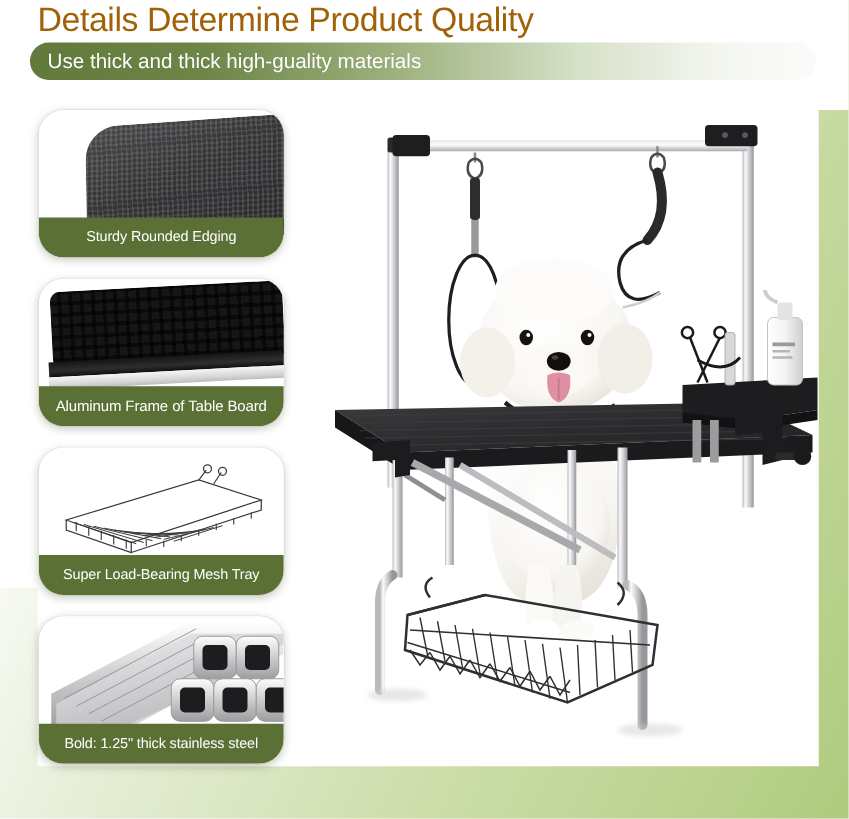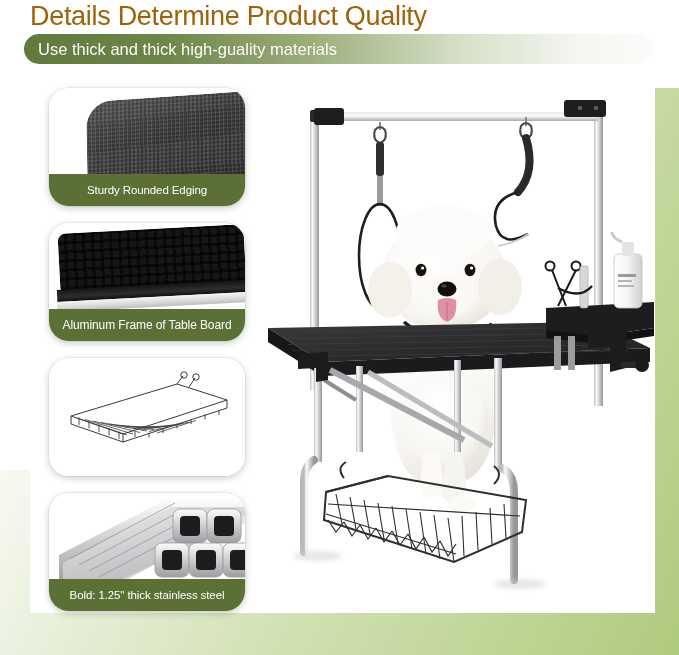--- a/index.html
+++ b/index.html
@@ -64,21 +64,21 @@
     margin-left: 14px;
     font-size: 16.5px;
     color: #ffffff;
     white-space: nowrap;
     text-shadow: 0 0 1px rgba(0,0,0,0.10);
   }
 
   
   .cards {
     position: absolute;
-    left: 49px; top: 88px;
+    left: 31px; top: 88px;
     width: 196px;
   }
   .card {
     position: relative;
     width: 196px; height: 118px;
     margin-bottom: 17px;
     border-radius: 20px;
     background: #fdfdfd;
     box-shadow: 0 2px 7px rgba(60,70,40,0.28), 0 0 0 0.5px rgba(120,130,100,0.18);
     overflow: hidden;
@@ -241,20 +241,23 @@
                 <path d="M84 64.5 L84 69.5"></path>
               <path d="M98 60 L98 65"></path>
                 <path d="M112 55.5 L112 60.5"></path>
               <path d="M126 51 L126 56"></path>
                 <path d="M140 46.5 L140 51.5"></path>
               <path d="M154 42 L154 47"></path>
             </g>
           </g>
         </svg>
       </div>
+      <div class="card-footer">
+        <span>Super Load-Bearing Mesh Tray</span>
+      </div>
     </div>
 
     <div class="card">
       <div class="card-media">
         <svg class="tubes-svg" width="196" height="92" viewBox="0 0 196 92">
           <defs>
             <linearGradient id="steelA" x1="0" y1="0" x2="0" y2="1">
               <stop offset="0" stop-color="#fdfdfd"></stop>
                 <stop offset="0.45" stop-color="#d2d2d4"></stop>
               <stop offset="1" stop-color="#9d9da0"></stop>

